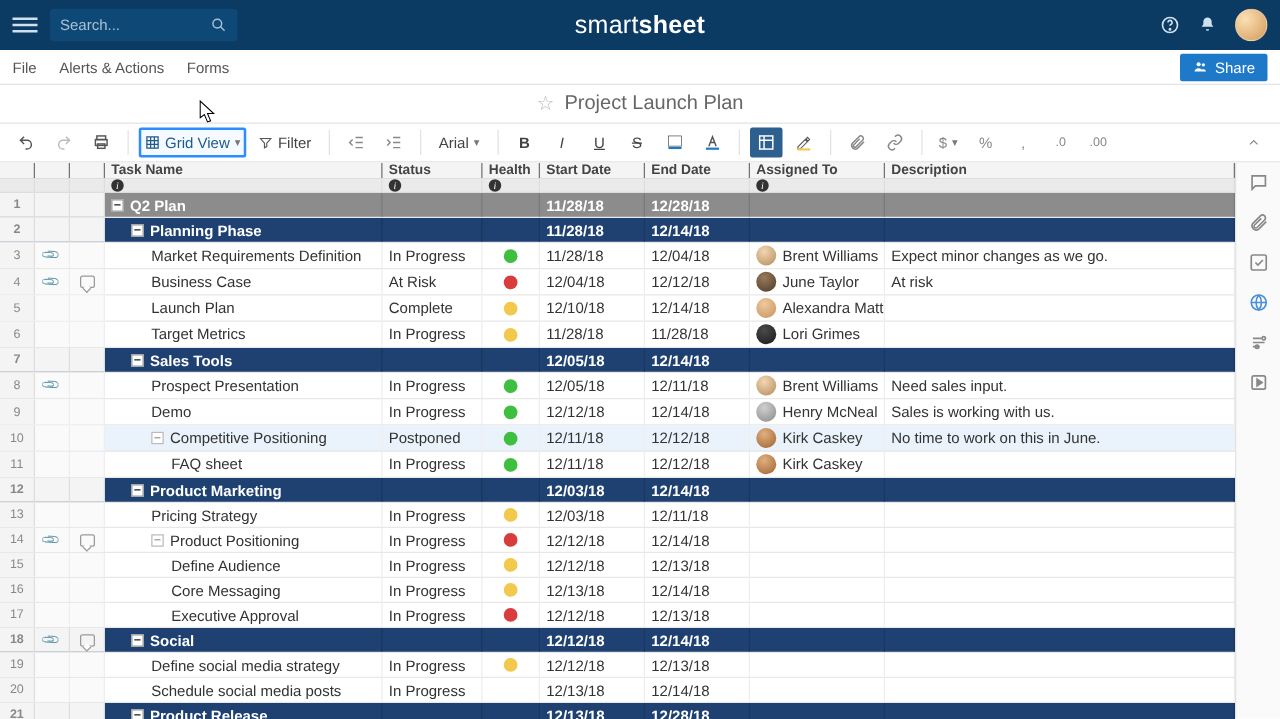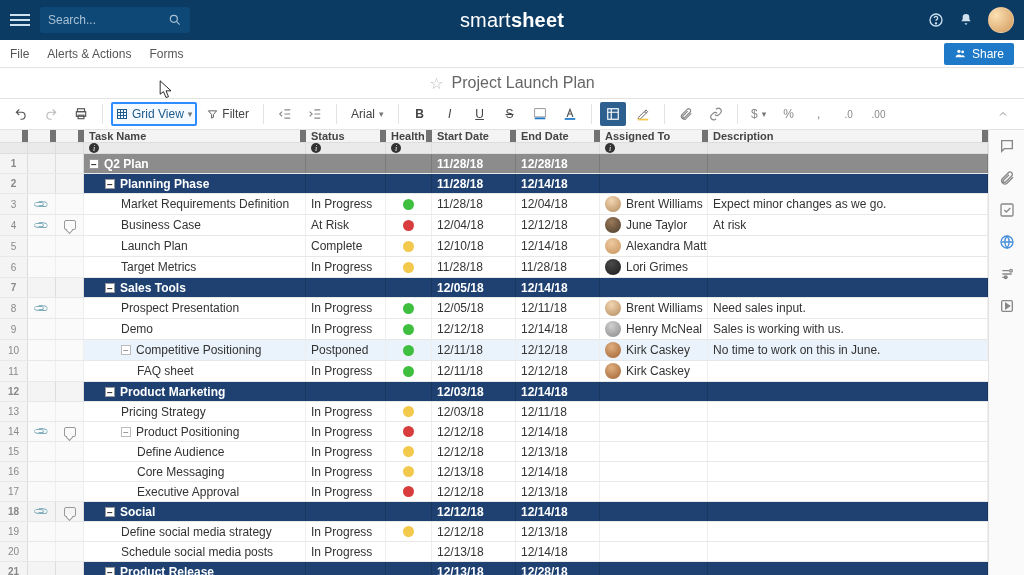--- a/index.html
+++ b/index.html
@@ -35,21 +35,21 @@
 .tbtn.viewname { border: 2px solid #2d8cff; background: #f4faff; padding: 0 3px; color: #1e5a8b; font-weight: 500; }
 .tbtn .chev { font-size: 9px; color: #777; }
 .funnel { width: 11px; height: 11px; }
 .tbtn.iconbox { width: 26px; justify-content: center; }
 .cursor-arrow { position: absolute; left: 159px; top: 80px; width: 14px; height: 20px; pointer-events: none; }
 
 
 .gridwrap { flex: 1; display: flex; overflow: hidden; }
 .grid { flex: 1; display: flex; flex-direction: column; overflow: auto; }
 .ghead { display: grid; grid-template-columns: 28px 28px 28px 222px 80px 46px 84px 84px 108px 1fr; background: #f4f4f4; border-bottom: 1px solid #ddd; font-size: 11px; color: #444; height: 22px; align-items: center; }
-.ghead > div { padding: 0 5px; border-right: 6px solid #737373; height: 100%; display: flex; align-items: center; overflow: hidden; white-space: nowrap; }
+.ghead > div { padding: 0 5px; border-right: 1px solid #737373; height: 100%; display: flex; align-items: center; overflow: hidden; white-space: nowrap; }
 .ghead .pc { font-weight: 600; }
 .iconrow { display: grid; grid-template-columns: 28px 28px 28px 222px 80px 46px 84px 84px 108px 1fr; background: #eaeaea; border-bottom: 1px solid #ddd; height: 14px; font-size: 9px; color: #333; }
 .iconrow > div { border-right: 1px solid #ddd; display: flex; align-items: center; padding-left: 5px; }
 .info { width: 10px; height: 10px; border-radius: 50%; background: #333; color: #fff; font-size: 8px; display: inline-flex; align-items: center; justify-content: center; font-style: italic; font-family: serif; }
 
 .row { display: grid; grid-template-columns: 28px 28px 28px 222px 80px 46px 84px 84px 108px 1fr; border-bottom: 1px solid #e8e8e8; min-height: 20px; align-items: stretch; font-size: 12px; }
 .row > div { padding: 2px 5px; border-right: 1px solid #eee; display: flex; align-items: center; overflow: hidden; white-space: nowrap; }
 .row .num { background: #f4f4f4; color: #888; font-size: 10px; justify-content: center; border-right: 1px solid #ddd; }
 .row .iconcell { background: #fafafa; color: #888; justify-content: center; }
 

